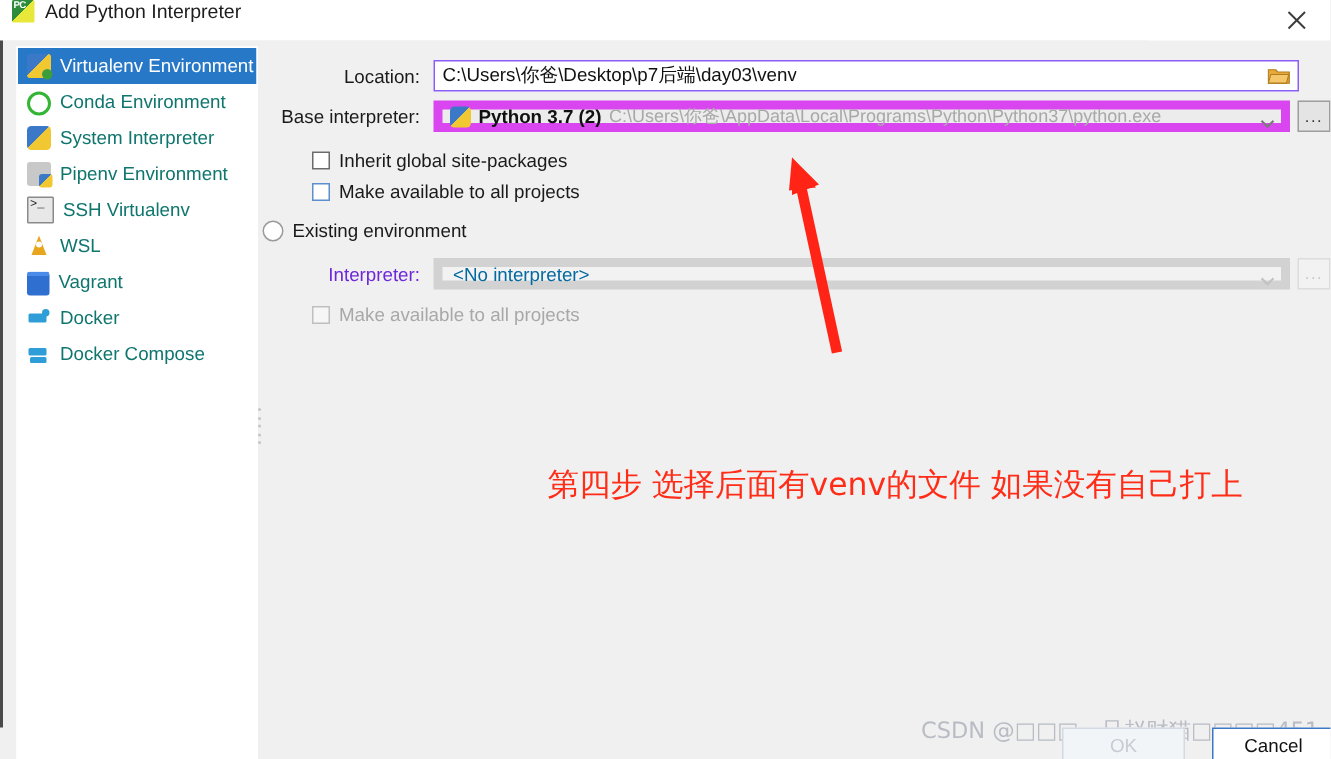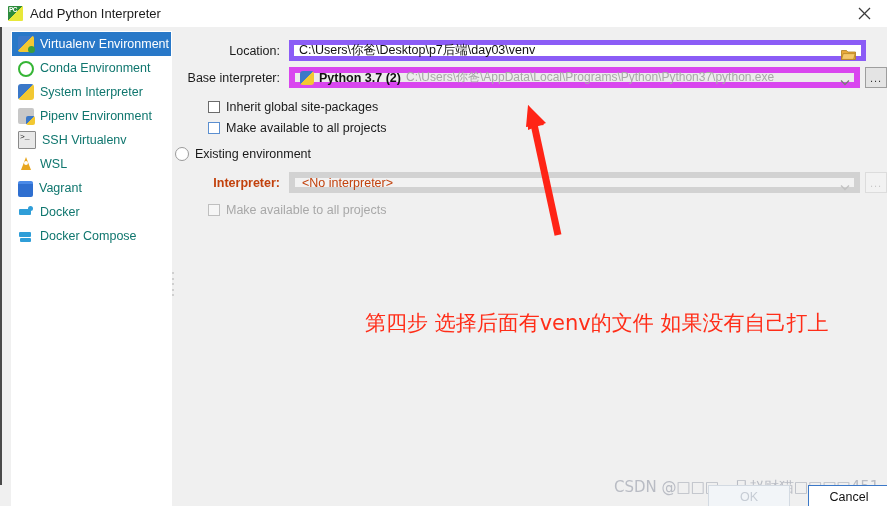--- a/index.html
+++ b/index.html
@@ -8,21 +8,21 @@
     background:#f0f0f0;
     font-family:"Liberation Sans","DejaVu Sans",sans-serif;
     font-size:12.5px;color:#1a1a1a;
     overflow:hidden;position:relative;
   }
   
   #titlebar{
     position:absolute;left:0;top:0;width:887px;height:27px;
     background:#ffffff;
   }
-  #titlebar .tb-inner{display:flex;align-items:center;height:27px;padding-left:8px;}
+  #titlebar .tb-inner{display:flex;height:27px;padding-left:8px;}
   .pycharm-icon{
     width:15px;height:15px;position:relative;flex:0 0 auto;margin-right:7px;
     background:linear-gradient(135deg,#2d8c3c 0%,#2d8c3c 48%,#e8e83a 48%,#e8e83a 100%);
     border-radius:1px;
   }
   .pycharm-icon::after{
     content:"PC";position:absolute;left:1px;top:0px;
     font-size:6.5px;color:#fff;font-weight:bold;letter-spacing:-0.5px;
     font-family:"Liberation Sans",sans-serif;
   }
@@ -79,24 +79,24 @@
   .radio{
     width:12px;height:12px;border:1px solid #6b6b6b;border-radius:50%;
     background:#fff;flex:0 0 auto;margin-right:6px;position:relative;
   }
   .radio.on::after{content:"";position:absolute;left:2.5px;top:2.5px;width:6px;height:6px;border-radius:50%;background:#353535;}
   .radio.dis{border-color:#9a9a9a;}
   .rlabel{font-size:12.5px;color:#1a1a1a;}
 
   .field-row{display:flex;align-items:center;margin-top:6px;}
   .flabel{width:105px;text-align:right;font-size:12.5px;color:#1a1a1a;padding-right:9px;flex:0 0 auto;}
-  .flabel.dis{color:#c2410c;font-weight:bold;}
+  .flabel.dis{color:#6d28d9;}
 
   .textfield{
-    position:relative;height:21px;background:#fff;border:5px solid #8b5cf6;
+    position:relative;height:21px;background:#fff;border:1px solid #8b5cf6;
     display:flex;align-items:center;box-sizing:border-box;
   }
   .textfield .tval{padding-left:5px;font-size:12.5px;color:#111;white-space:nowrap;overflow:hidden;}
   .browse-ico{
     position:absolute;right:3px;top:2px;width:20px;height:16px;
     display:flex;align-items:center;justify-content:center;
   }
   .combobox{
     position:relative;height:21px;background:#ececec;border:6px solid #d946ef;
     display:flex;align-items:center;box-sizing:border-box;
@@ -111,21 +111,21 @@
     display:flex;align-items:center;justify-content:center;box-sizing:border-box;
     margin-left:5px;flex:0 0 auto;font-size:11px;color:#333;letter-spacing:1px;line-height:8px;
   }
   .dots-btn.disabled{background:#f2f2f2;border-color:#dcdcdc;color:#c8c8c8;}
   .py-badge{
     width:14px;height:14px;margin:0 5px 0 5px;flex:0 0 auto;border-radius:3px;
     background:linear-gradient(135deg,#3b78c8 0%,#3b78c8 47%,#f2c832 47%,#f2c832 100%);
   }
   .combo-main{font-size:12.5px;color:#111;font-weight:bold;}
   .combo-sub{font-size:12px;color:#a8a8a8;margin-left:5px;white-space:nowrap;overflow:hidden;}
-  .combo-ph{font-size:12.5px;color:#c2410c;padding-left:7px;}
+  .combo-ph{font-size:12.5px;color:#0369a1;padding-left:7px;}
 
   .check-row{display:flex;align-items:center;height:19px;margin-left:33px;}
   .checkbox{
     width:12px;height:12px;border:1px solid #6b6b6b;background:#fff;
     flex:0 0 auto;margin-right:6px;box-sizing:border-box;
   }
   .checkbox.blue{border-color:#5b8fd0;}
   .checkbox.dis{border-color:#bfbfbf;background:#f6f6f6;}
   .clabel{font-size:12.5px;color:#1a1a1a;}
   .clabel.dis{color:#a8a8a8;}

